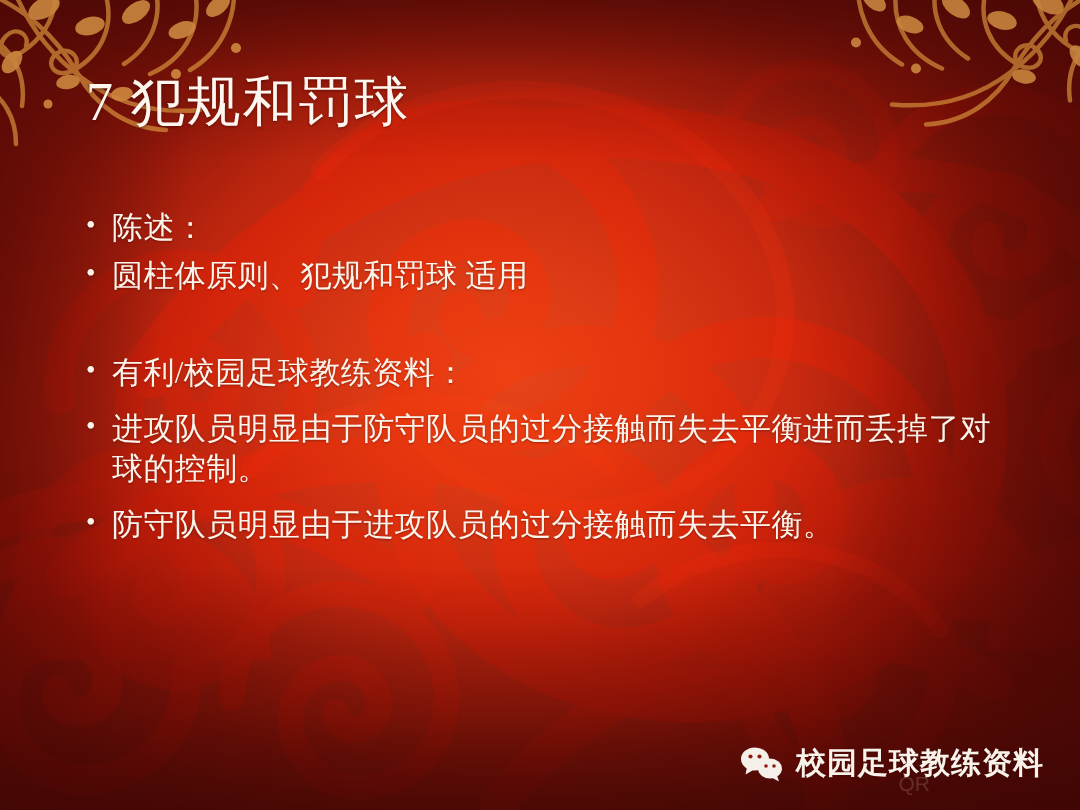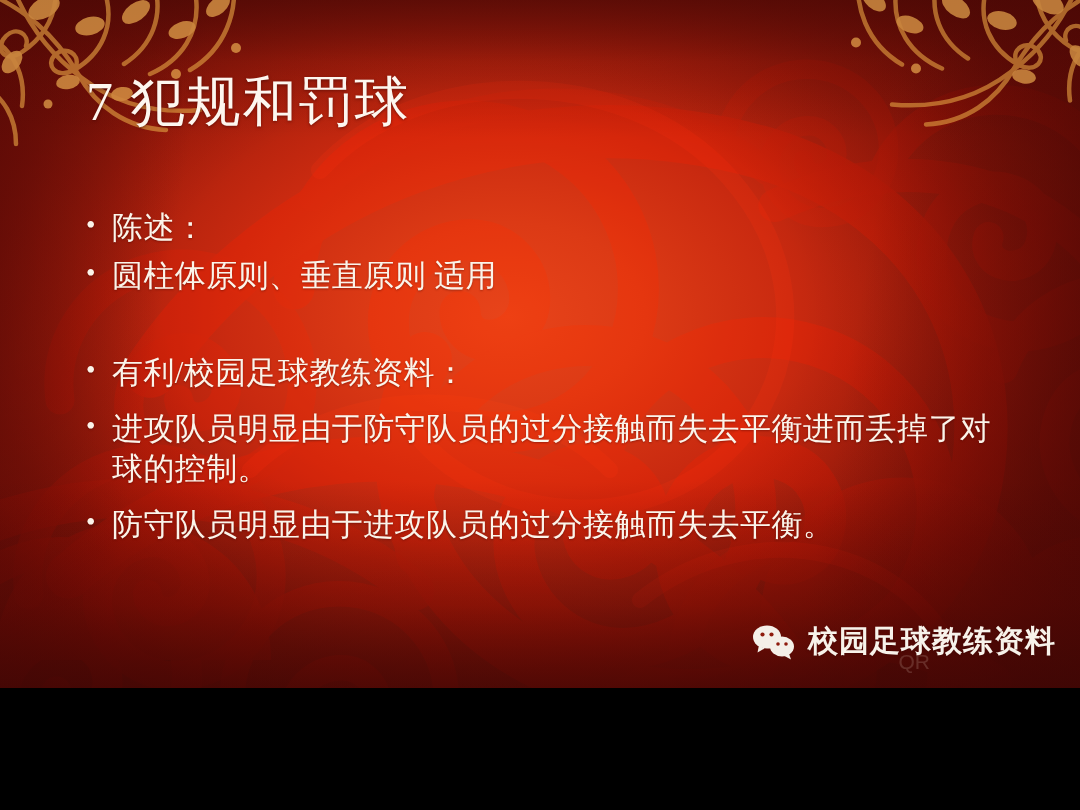--- a/index.html
+++ b/index.html
@@ -4,21 +4,21 @@
 <style>
   html, body {
     margin: 0;
     padding: 0;
     background: #000;
   }
 
   #slide {
     position: relative;
     width: 1080px;
-    height: 688px;
+    height: 810px;
     overflow: hidden;
     font-family: "Liberation Serif", "DejaVu Serif", serif;
     background: #9e1c0d;
     text-decoration: underline;
   }
 
   
   .bg-base {
     position: absolute;
     inset: 0;
@@ -123,21 +123,21 @@
     letter-spacing: 0.4px;
   }
 
   .spacer-row { height: 56px; }
   .gap-sm { height: 8px; }
   .gap-md { height: 16px; }
 
   
   .watermark {
     position: absolute;
-    right: 24px;
+    right: 36px;
     bottom: 26px;
     display: flex;
     align-items: center;
     gap: 12px;
   }
   .wechat-logo {
     width: 44px;
     height: 38px;
     display: block;
   }
@@ -287,21 +287,21 @@
 
     <div class="bullet-row">
       <span class="bullet-dot">•</span>
       <span class="bullet-text">陈述：</span>
     </div>
 
     <div class="gap-sm"></div>
 
     <div class="bullet-row">
       <span class="bullet-dot">•</span>
-      <span class="bullet-text">圆柱体原则、垂直原则 适用</span>
+      <span class="bullet-text">圆柱体原则、犯规和罚球 适用</span>
     </div>
 
     <div class="spacer-row"></div>
 
     <div class="bullet-row">
       <span class="bullet-dot">•</span>
       <span class="bullet-text">有利/校园足球教练资料：</span>
     </div>
 
     <div class="gap-md"></div>

